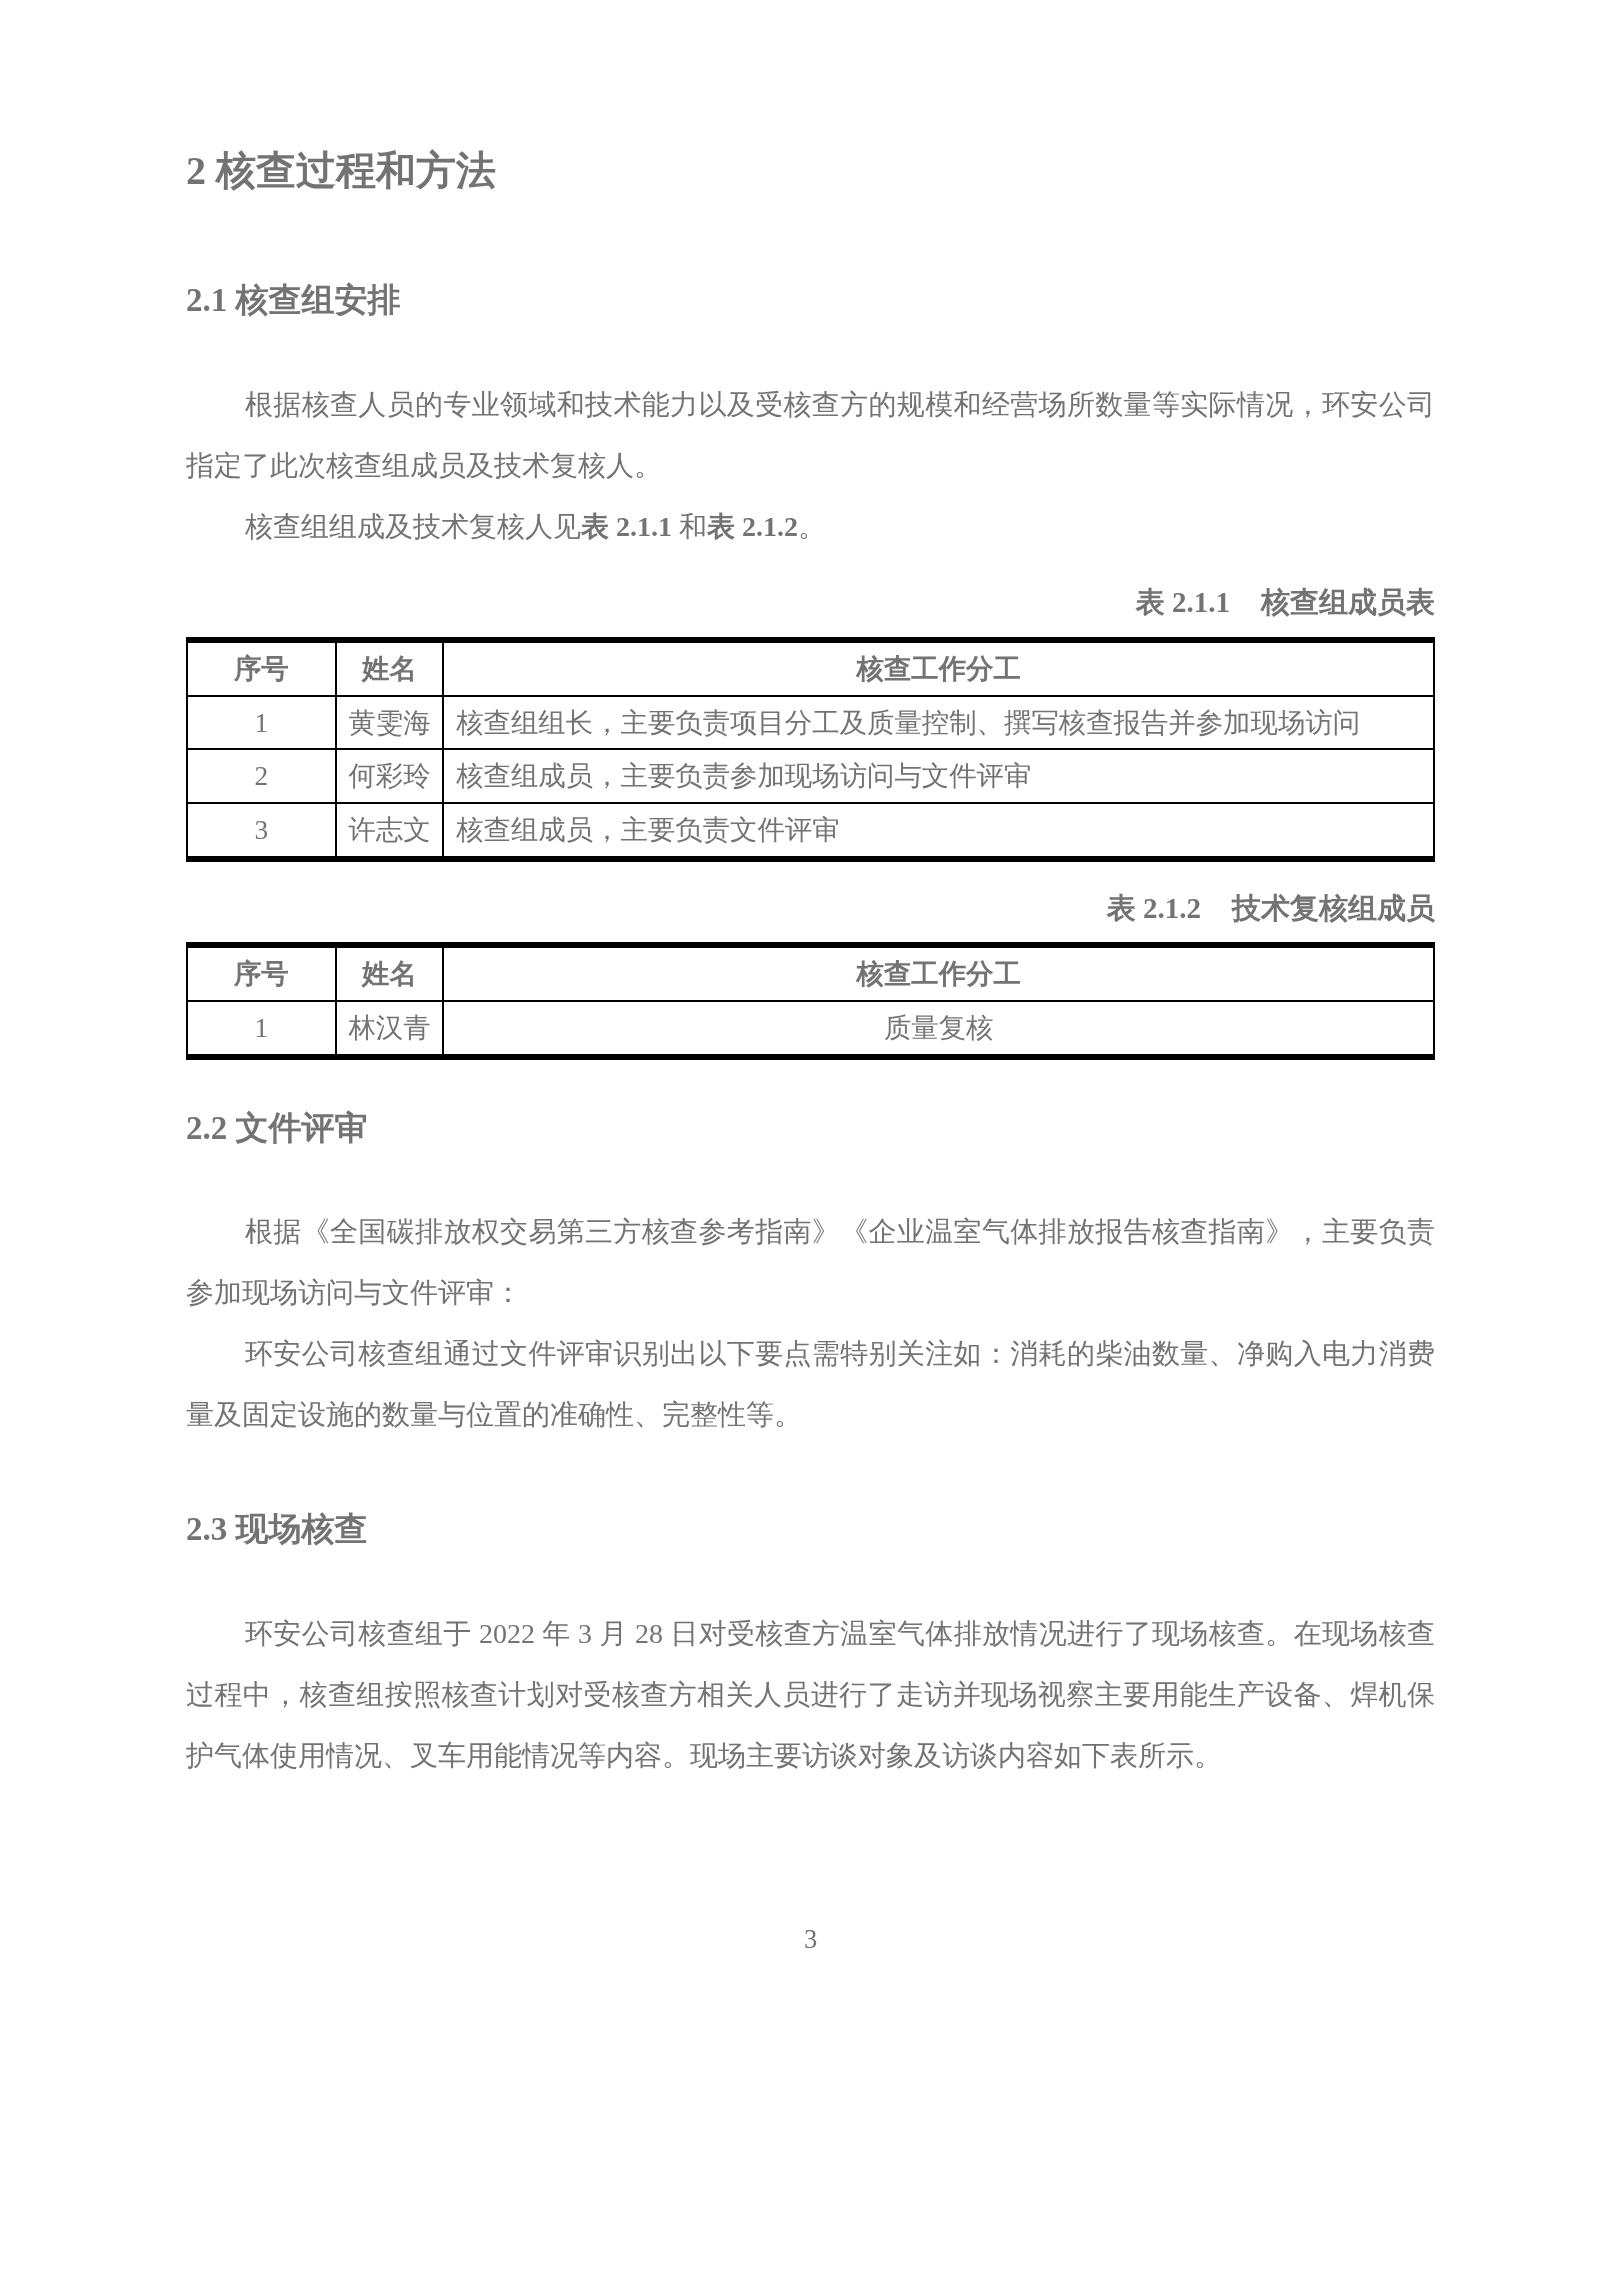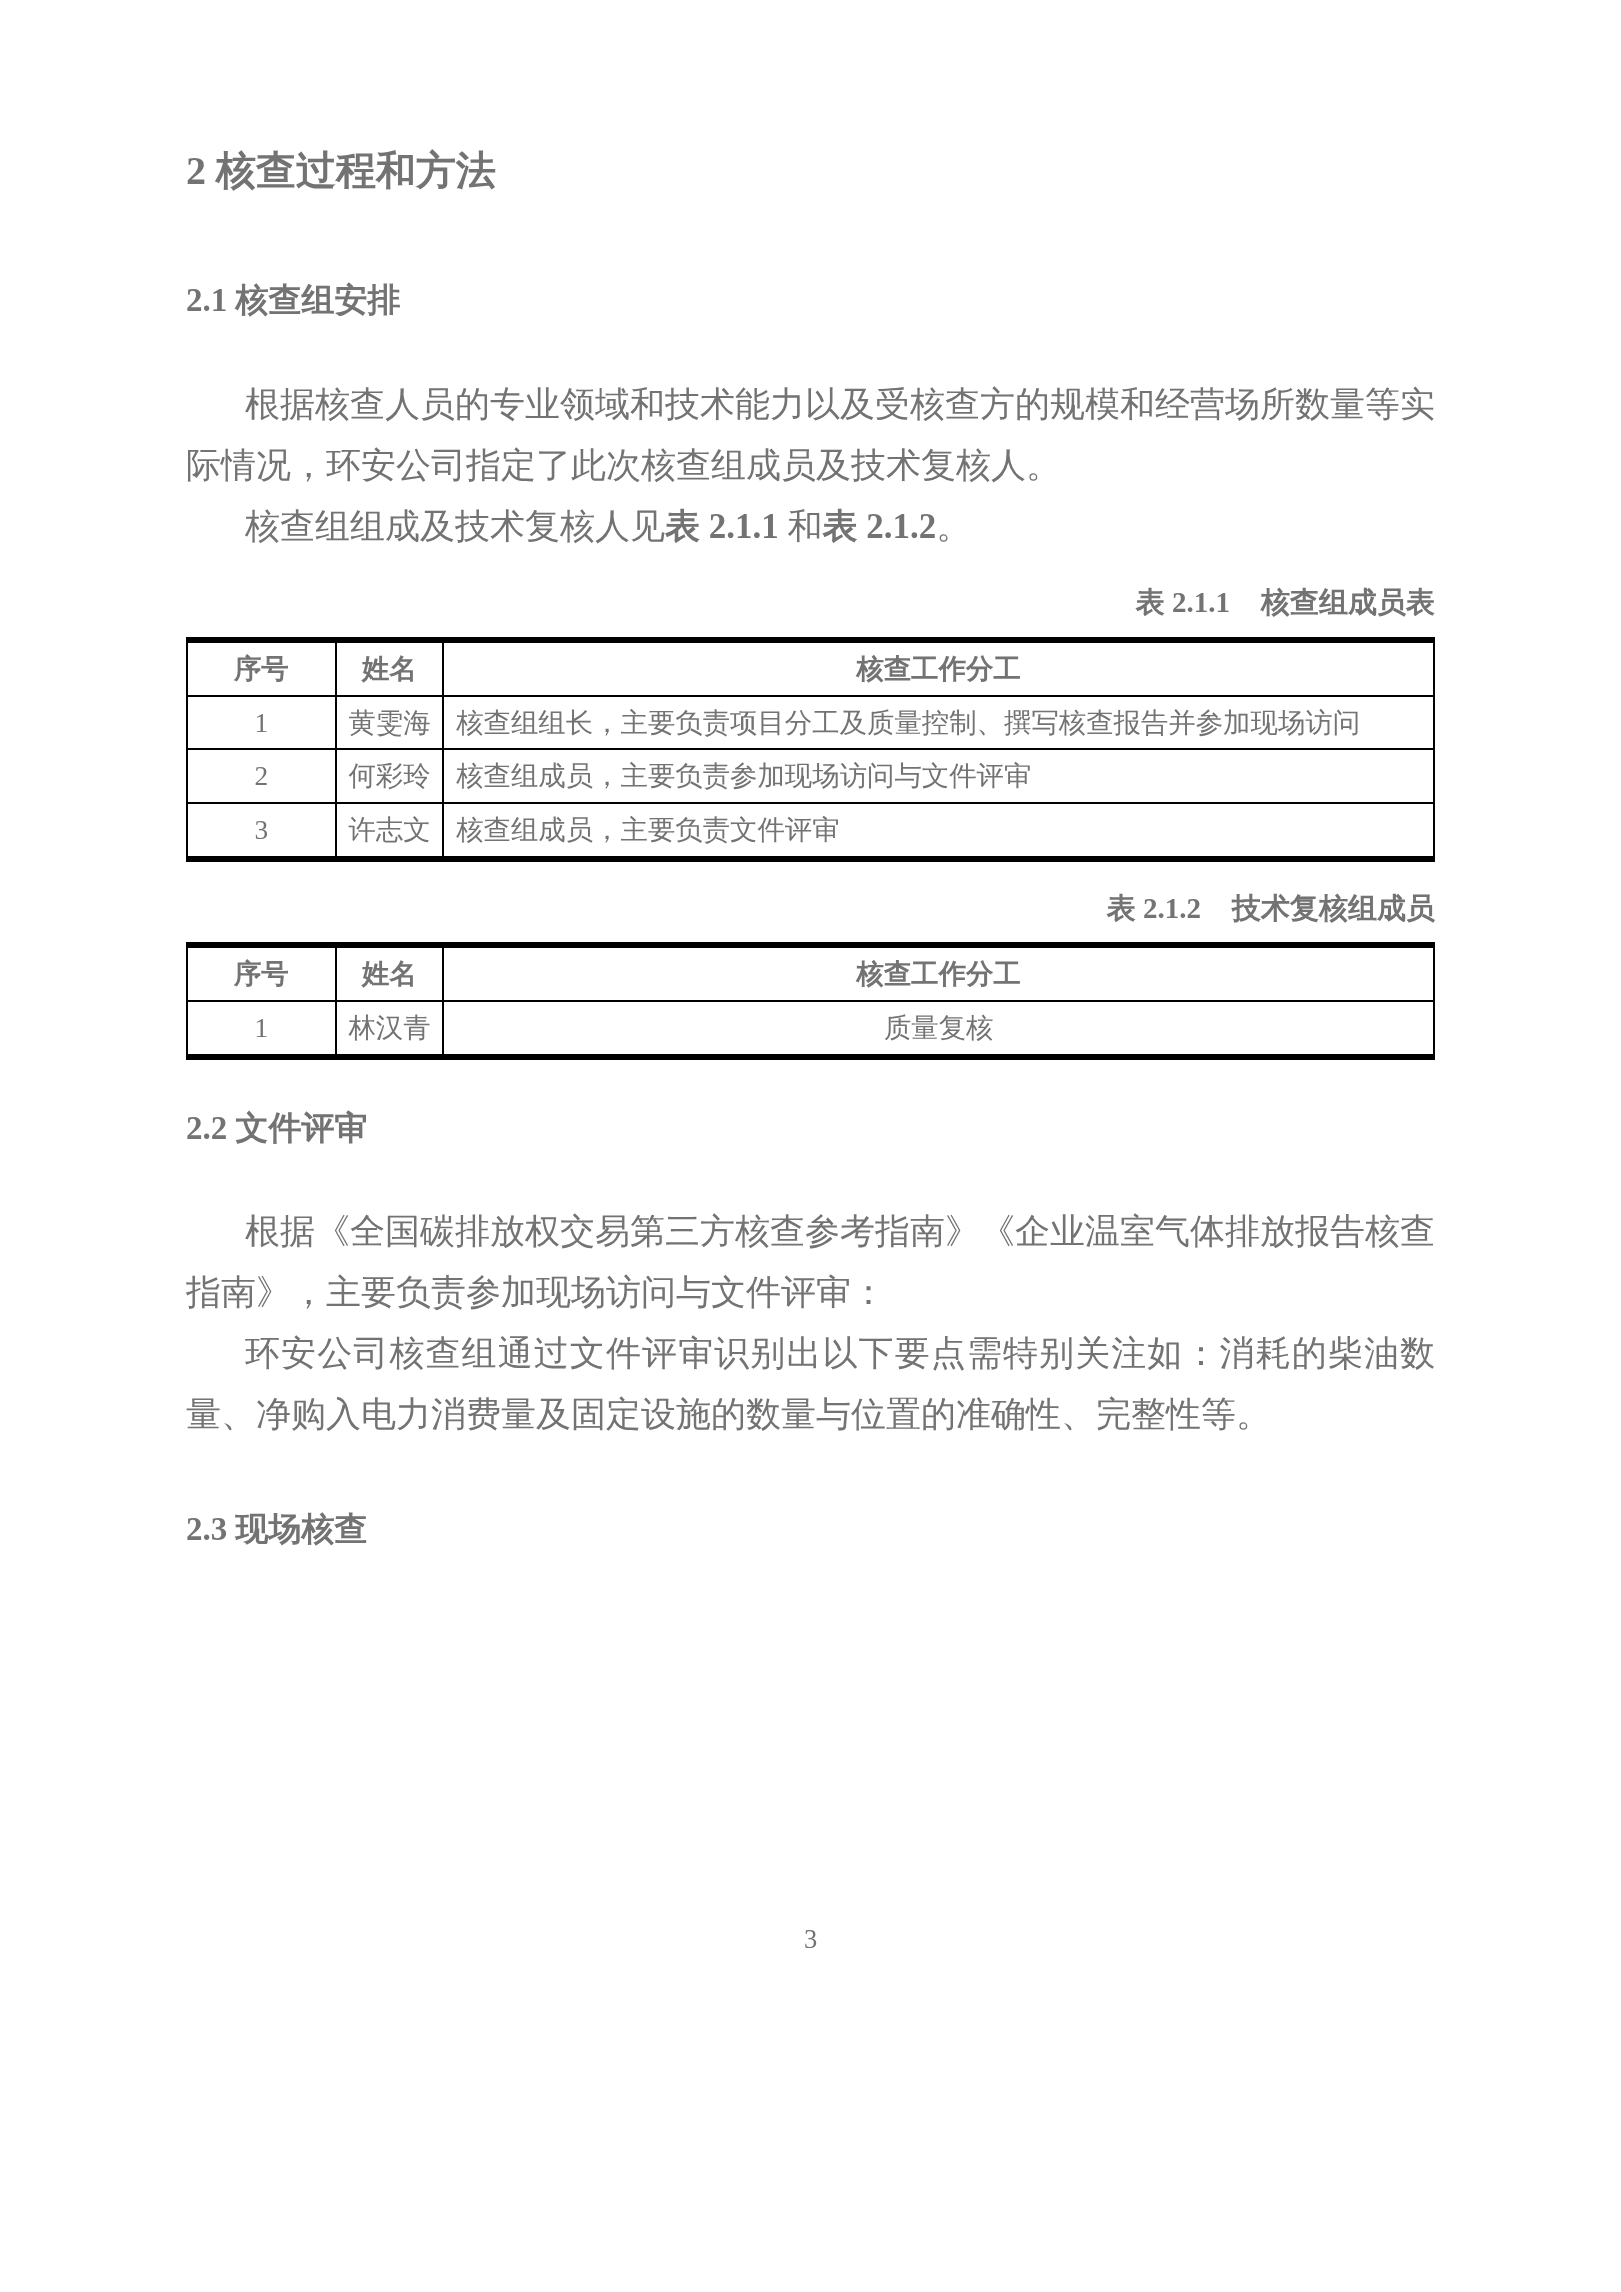--- a/index.html
+++ b/index.html
@@ -15,21 +15,21 @@
   .h1 {
     font-size:40px; font-weight:bold; line-height:1.2; margin:0;
   }
   .h2 {
     font-size:33px; font-weight:bold; line-height:1.2; margin:0;
   }
   .h2.s21 { margin-top:86px; }
   .h2.s22 { margin-top:49px; }
   .h2.s23 { margin-top:65px; }
   p.body {
-    font-size:35px; line-height:61px; margin:0;
+    font-size:28px; line-height:61px; margin:0;
     text-align:justify;
   }
   p.first { margin-top:53px; }
   .indent { text-indent:59px; }
   .b { font-weight:bold; }
   .caption {
     font-size:29px; font-weight:bold; text-align:right;
     line-height:45px; margin:23.5px 0 11.8px 0;
   }
   .caption .cap-label { margin-right:31px; }
@@ -118,17 +118,18 @@
 
   <h2 class="h2 s22">2.2 文件评审</h2>
 
   <p class="body indent first">根据《全国碳排放权交易第三方核查参考指南》《企业温室气体排放报告核查指南》，主要负责参加现场访问与文件评审：</p>
 
 
   <p class="body indent">环安公司核查组通过文件评审识别出以下要点需特别关注如：消耗的柴油数量、净购入电力消费量及固定设施的数量与位置的准确性、完整性等。</p>
 
   <h2 class="h2 s23">2.3 现场核查</h2>
 
+  <p class="body indent first">环安公司核查组于 2022 年 3 月 28 日对受核查方温室气体排放情况进行了现场核查。在现场核查过程中，核查组按照核查计划对受核查方相关人员进行了走访并现场视察主要用能生产设备、焊机保护气体使用情况、叉车用能情况等内容。现场主要访谈对象及访谈内容如下表所示。</p>
 
   <div class="pageno">3</div>
 
 </div>
 
 
 </body></html>

